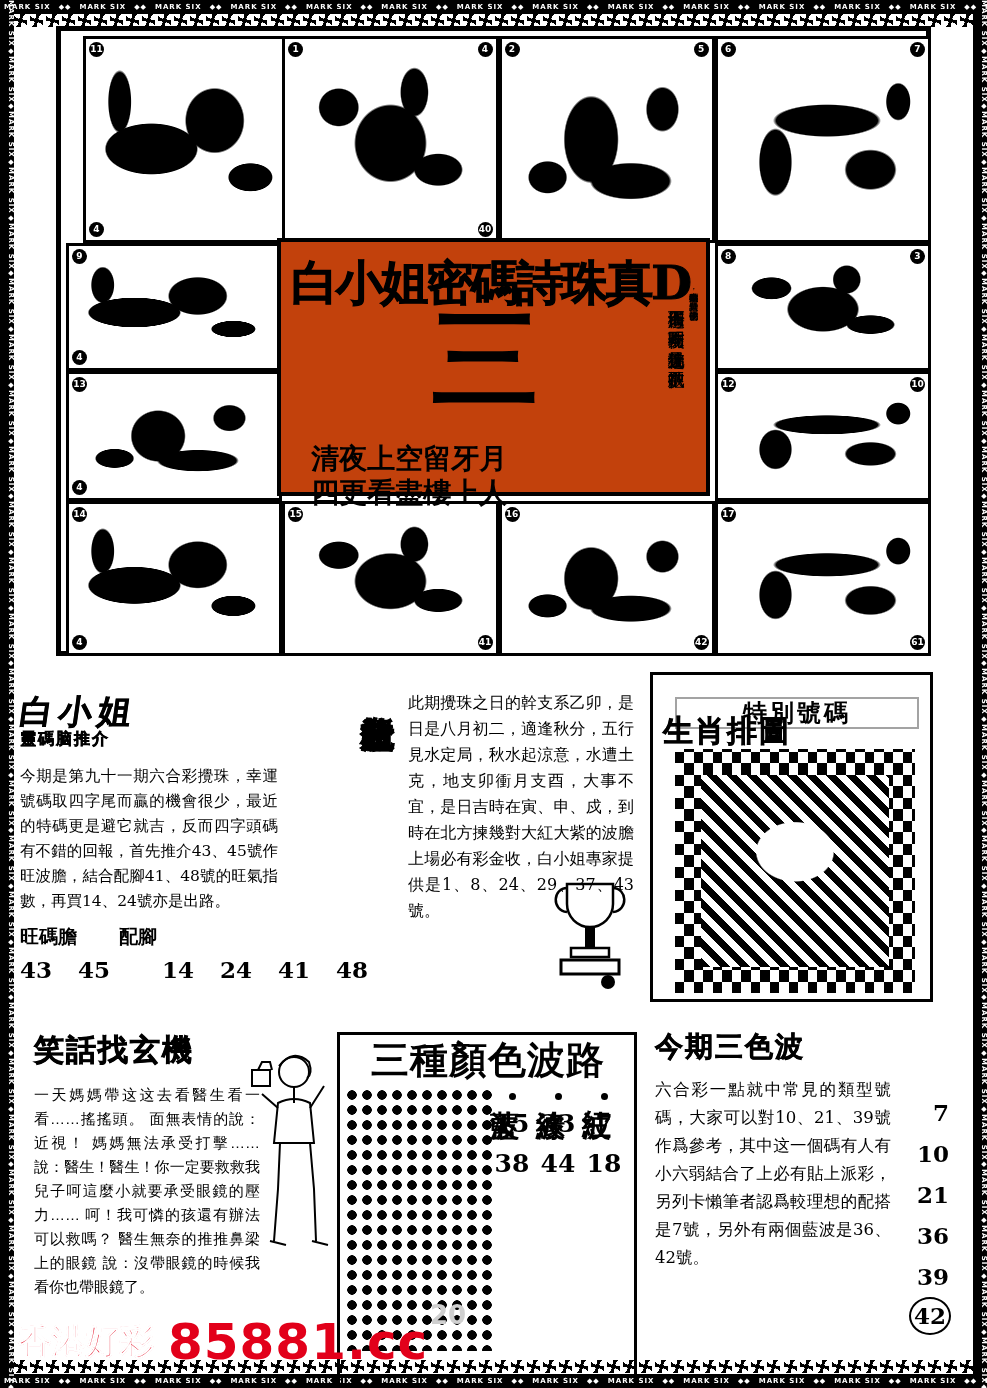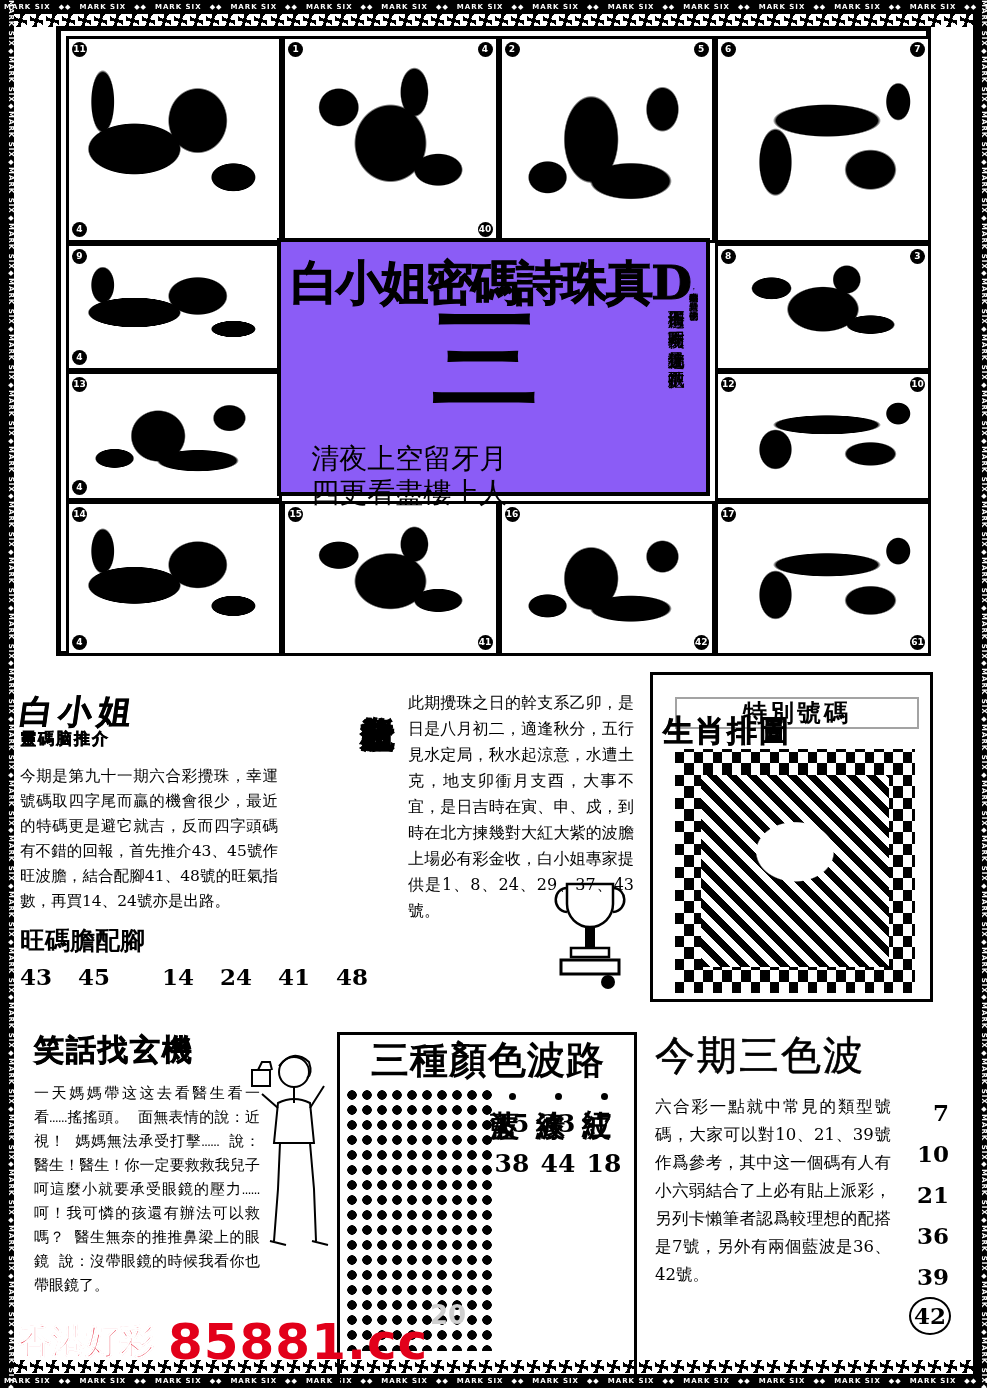--- a/index.html
+++ b/index.html
@@ -60,50 +60,50 @@
      radial-gradient(ellipse 14% 20% at 78% 34%,#000 0 55%,transparent 60%),
      radial-gradient(ellipse 16% 14% at 20% 70%,#000 0 58%,transparent 62%);}
   .ink.d{background:
      radial-gradient(ellipse 44% 14% at 52% 40%,#000 0 58%,transparent 62%),
      radial-gradient(ellipse 14% 30% at 26% 62%,#000 0 56%,transparent 60%),
      radial-gradient(ellipse 22% 18% at 74% 66%,#000 0 55%,transparent 60%),
      radial-gradient(ellipse 10% 16% at 88% 30%,#000 0 58%,transparent 63%);}
 
   
   #banner{position:absolute;border:4px solid #000;box-sizing:border-box;
-      background:#8b5cf6;}
+      background:#c2410c;}
   #banner-title{position:absolute;left:10px;top:10px;width:520px;height:56px;
       font-family:"DejaVu Serif","Liberation Serif",serif;font-weight:bold;
       font-size:47px;letter-spacing:-2px;white-space:nowrap;
       -webkit-text-stroke:1px #000;}
   #banner-big-char{position:absolute;left:150px;top:62px;font-size:108px;
       font-family:"DejaVu Serif","Liberation Serif",serif;font-weight:bold;
       line-height:1;}
   #banner-couplet{position:absolute;left:30px;top:200px;font-size:28px;
       line-height:34px;font-family:"DejaVu Serif","Liberation Serif",serif;
-      font-weight:normal;white-space:nowrap;}
+      font-weight:bold;white-space:nowrap;}
   #banner-poem{position:absolute;right:14px;top:56px;height:190px;
       font-size:17px;line-height:30px;font-family:"DejaVu Serif","Liberation Serif",serif;}
   #banner-poem-note{position:absolute;right:6px;top:44px;height:120px;
       font-size:9px;line-height:13px;font-family:"DejaVu Serif","Liberation Serif",serif;}
 
   
   .panel{position:absolute;}
   .hdr-brush{font-family:"DejaVu Serif","Liberation Serif",serif;font-weight:bold;
       -webkit-text-stroke:.6px #000;}
 
   #col1{left:20px;top:690px;width:330px;}
   #col1-title{font-size:33px;font-weight:bold;letter-spacing:6px;
       font-family:"DejaVu Serif","Liberation Serif",serif;
       transform:skewX(-8deg);}
   #col1-sub{font-size:16px;font-weight:bold;letter-spacing:2px;margin-top:-6px;
       font-family:"DejaVu Serif","Liberation Serif",serif;}
   #col1-body{margin-top:14px;width:258px;font-size:15.5px;line-height:25px;
       text-align:justify;font-family:"DejaVu Serif","Liberation Serif",serif;}
-  #col1-labels{display:flex;margin-top:10px;font-size:25px;
+  #col1-labels{display:flex;gap:42px;margin-top:10px;font-size:19px;
       font-weight:bold;font-family:"DejaVu Serif","Liberation Serif",serif;}
   #col1-numbers{display:flex;gap:26px;margin-top:6px;font-size:23px;
       font-weight:bold;font-family:"DejaVu Serif","Liberation Serif",serif;}
 
   #vtitle{position:absolute;left:352px;top:690px;height:240px;width:46px;
       font-size:34px;font-weight:bold;line-height:40px;
       font-family:"DejaVu Serif","Liberation Serif",serif;}
 
   #col2{left:408px;top:690px;width:226px;font-size:16px;line-height:26px;
       font-family:"DejaVu Serif","Liberation Serif",serif;text-align:justify;}
@@ -128,21 +128,21 @@
         radial-gradient(ellipse 40% 30% at 50% 40%,#fff 0 50%,transparent 53%),
         repeating-linear-gradient(45deg,#000 0 7px,#fff 7px 14px);
       filter:contrast(120%);}
 
   
   #col3{left:34px;top:1030px;width:300px;}
   #col3-title{font-size:30px;font-weight:bold;letter-spacing:2px;
       font-family:"DejaVu Serif","Liberation Serif",serif;
       -webkit-text-stroke:.8px #000;}
   #col3-body{margin-top:12px;width:226px;font-size:15px;line-height:24px;
-      text-align:justify;font-family:Liberation Mono, monospace;}
+      text-align:justify;font-family:Liberation Sans, sans-serif;}
 
   #lady{position:absolute;left:236px;top:1036px;width:104px;height:220px;}
 
   
   #wave-box{position:absolute;left:337px;top:1032px;width:300px;height:420px;
       border:3px solid #000;box-sizing:border-box;}
   #wave-title{position:absolute;left:4px;top:2px;width:288px;height:46px;
       font-size:38px;font-weight:bold;letter-spacing:1px;
       font-family:"DejaVu Serif","Liberation Serif",serif;white-space:nowrap;}
   #dotfield{position:absolute;left:6px;top:54px;width:148px;height:262px;
@@ -153,21 +153,21 @@
   .wave-col{position:absolute;top:0;width:44px;text-align:center;}
   .wave-col .nm{font-size:29px;font-weight:bold;line-height:30px;
       font-family:"DejaVu Serif","Liberation Serif",serif;}
   .wave-col .dot{margin:6px auto 4px;width:7px;height:7px;border-radius:50%;
       background:#000;}
   .wave-col .num{font-size:25px;font-weight:bold;line-height:40px;
       font-family:"DejaVu Serif","Liberation Serif",serif;}
 
   
   #col4{left:655px;top:1028px;width:300px;}
-  #col4-title{font-size:40px;font-weight:normal;letter-spacing:2px;
+  #col4-title{font-size:28px;font-weight:bold;letter-spacing:2px;
       font-family:"DejaVu Serif","Liberation Serif",serif;}
   #col4-body{margin-top:10px;width:236px;font-size:16.5px;line-height:28px;
       text-align:justify;font-family:"DejaVu Serif","Liberation Serif",serif;}
   #col4-nums{position:absolute;right:6px;top:64px;width:46px;}
   #col4-nums div{font-size:23px;font-weight:bold;line-height:41px;
       text-align:right;font-family:"DejaVu Serif","Liberation Serif",serif;}
   #col4-nums div.circled{border:2px solid #000;border-radius:50%;width:38px;
       height:34px;line-height:34px;text-align:center;margin-left:6px;}
 
   
@@ -315,21 +315,21 @@
     <div class="flower"></div>
     <div class="flower"></div>
     <div class="flower"></div>
     <div class="flower"></div>
     <div class="flower"></div>
     <div class="flower"></div>
     <div class="flower"></div>
   </div>
 
 <div id="picture-grid">
-    <div class="cellbox" style="left:5px;top:5px;width:216.25px;height:206.66666666666666px;">
+    <div class="cellbox" style="left:22px;top:5px;width:216.25px;height:206.66666666666666px;">
       <div class="ink a"></div>
       <div class="corner-num cn-tl">11</div>
       <div class="corner-num cn-bl">4</div>
     </div>
     <div class="cellbox" style="left:221.25px;top:5px;width:216.25px;height:206.66666666666666px;">
       <div class="ink b"></div>
       <div class="corner-num cn-tl">1</div>
       <div class="corner-num cn-tr">4</div>
       <div class="corner-num cn-br">40</div>
     </div>

